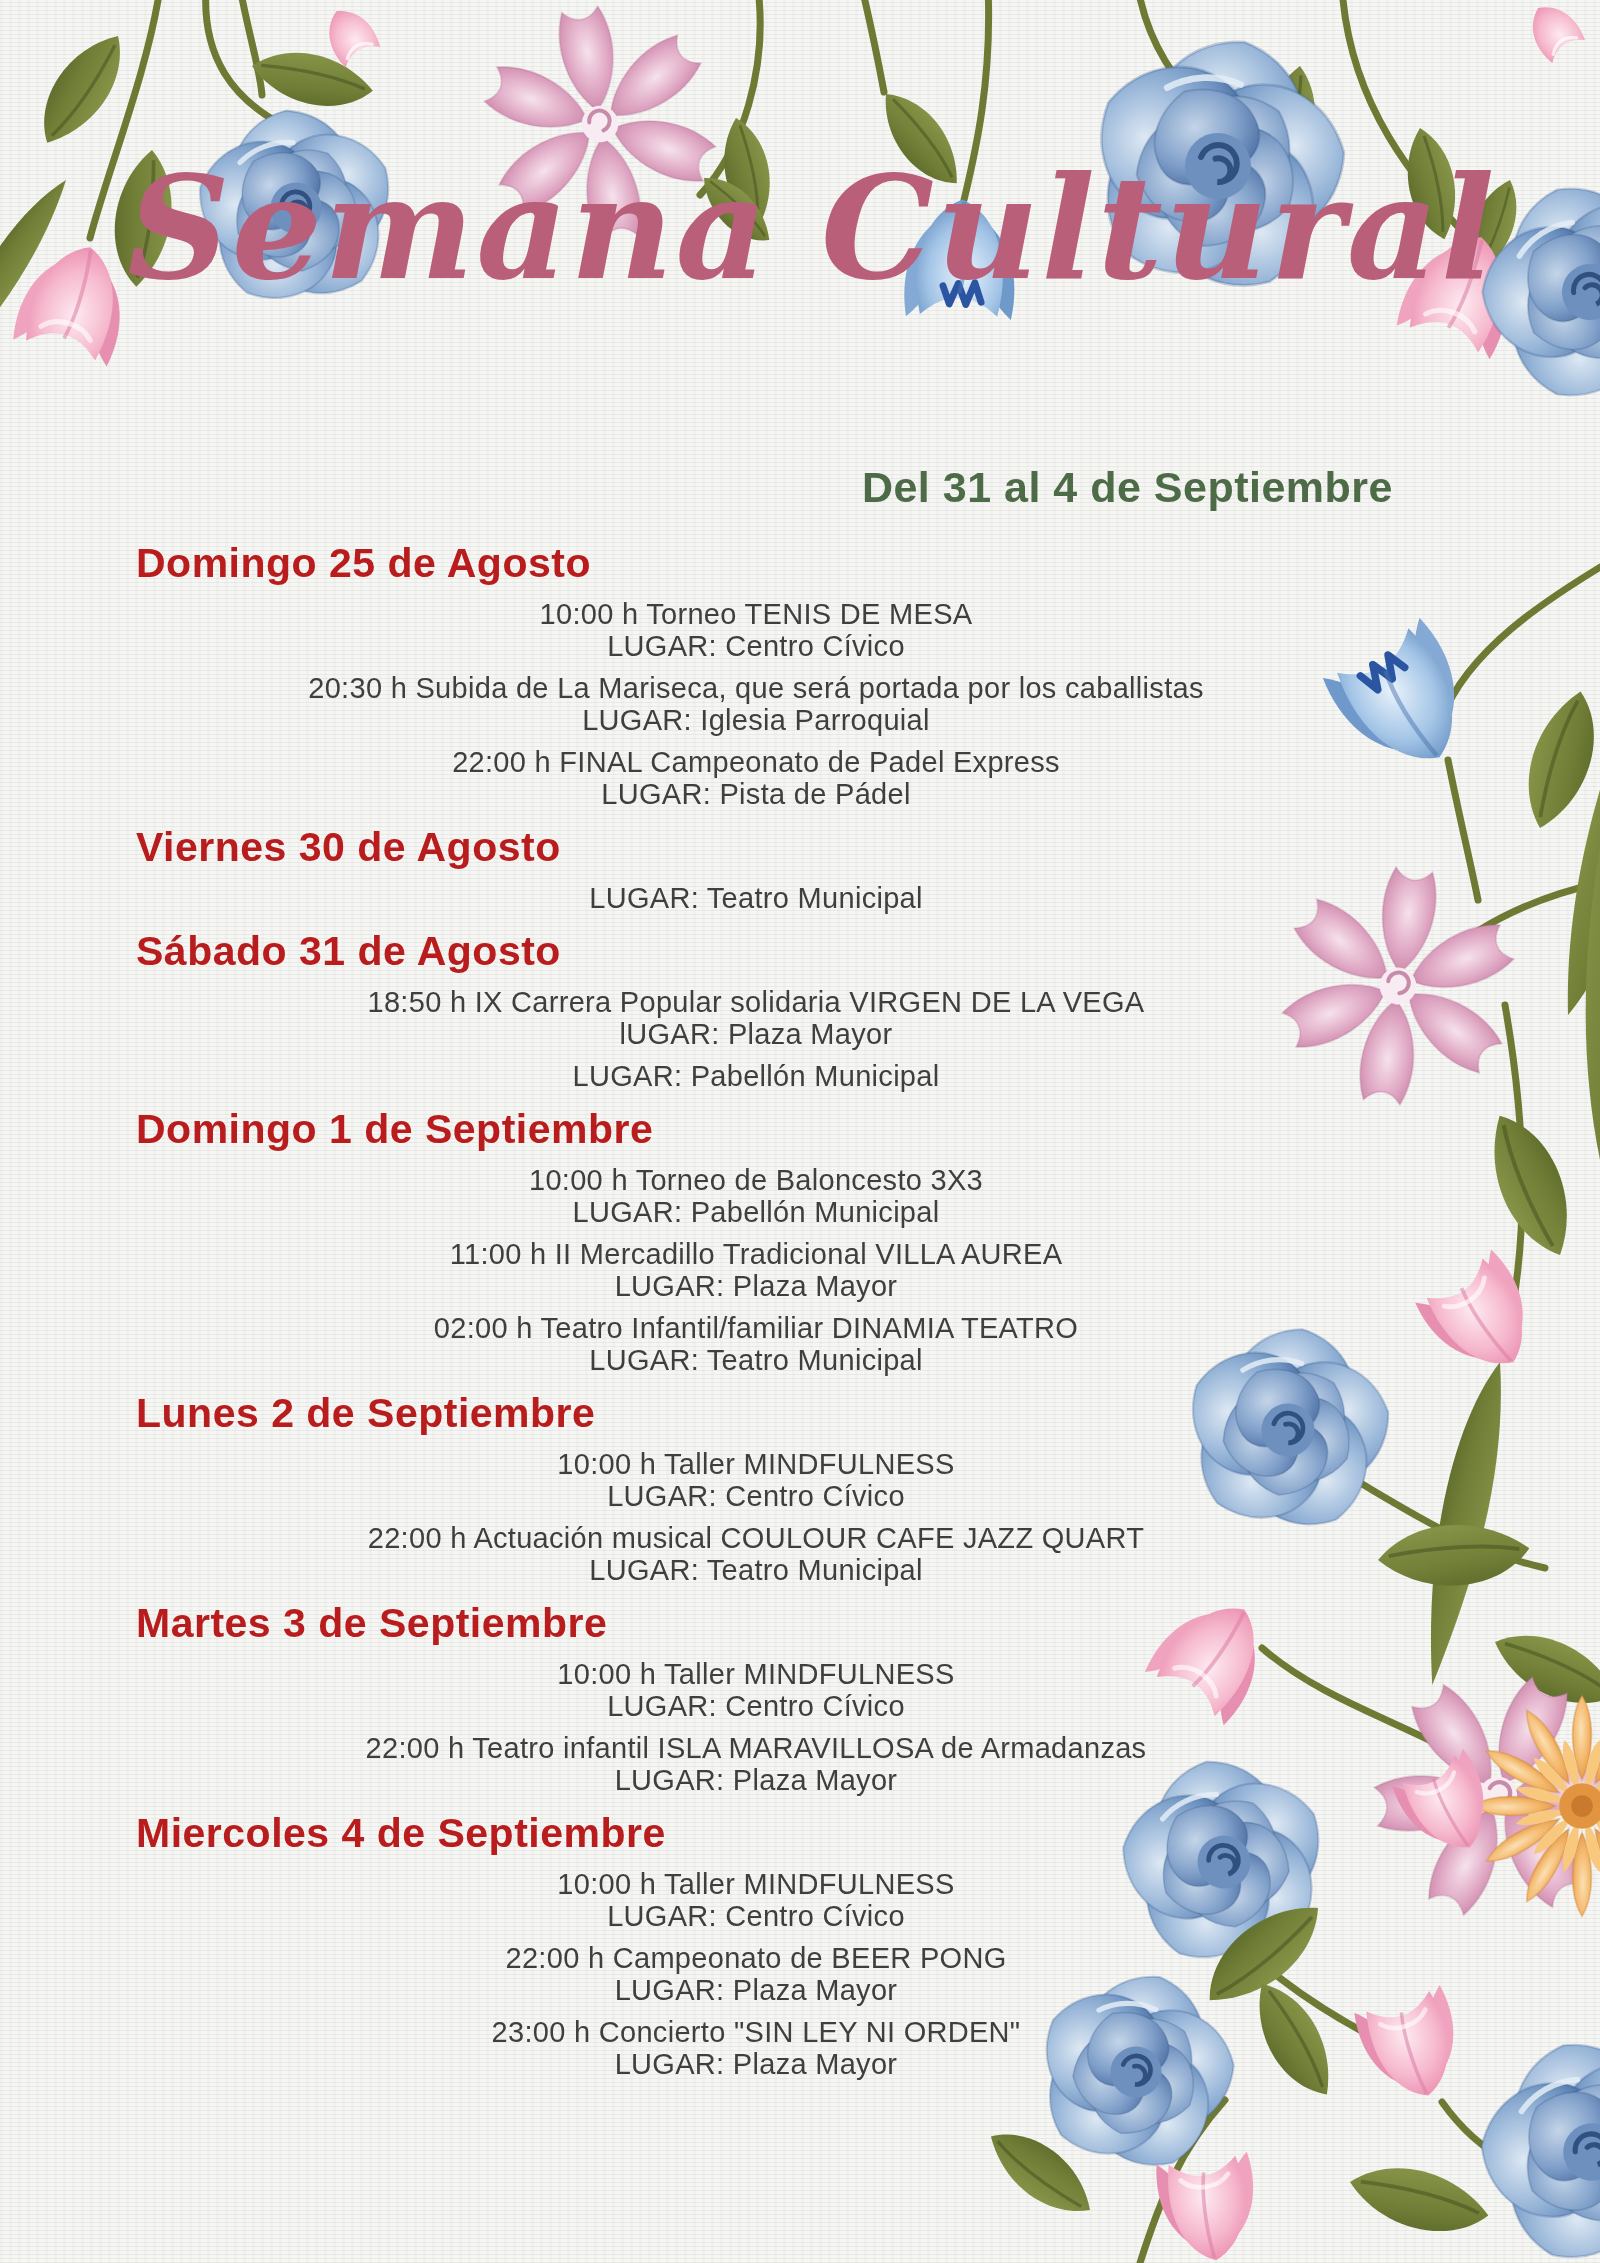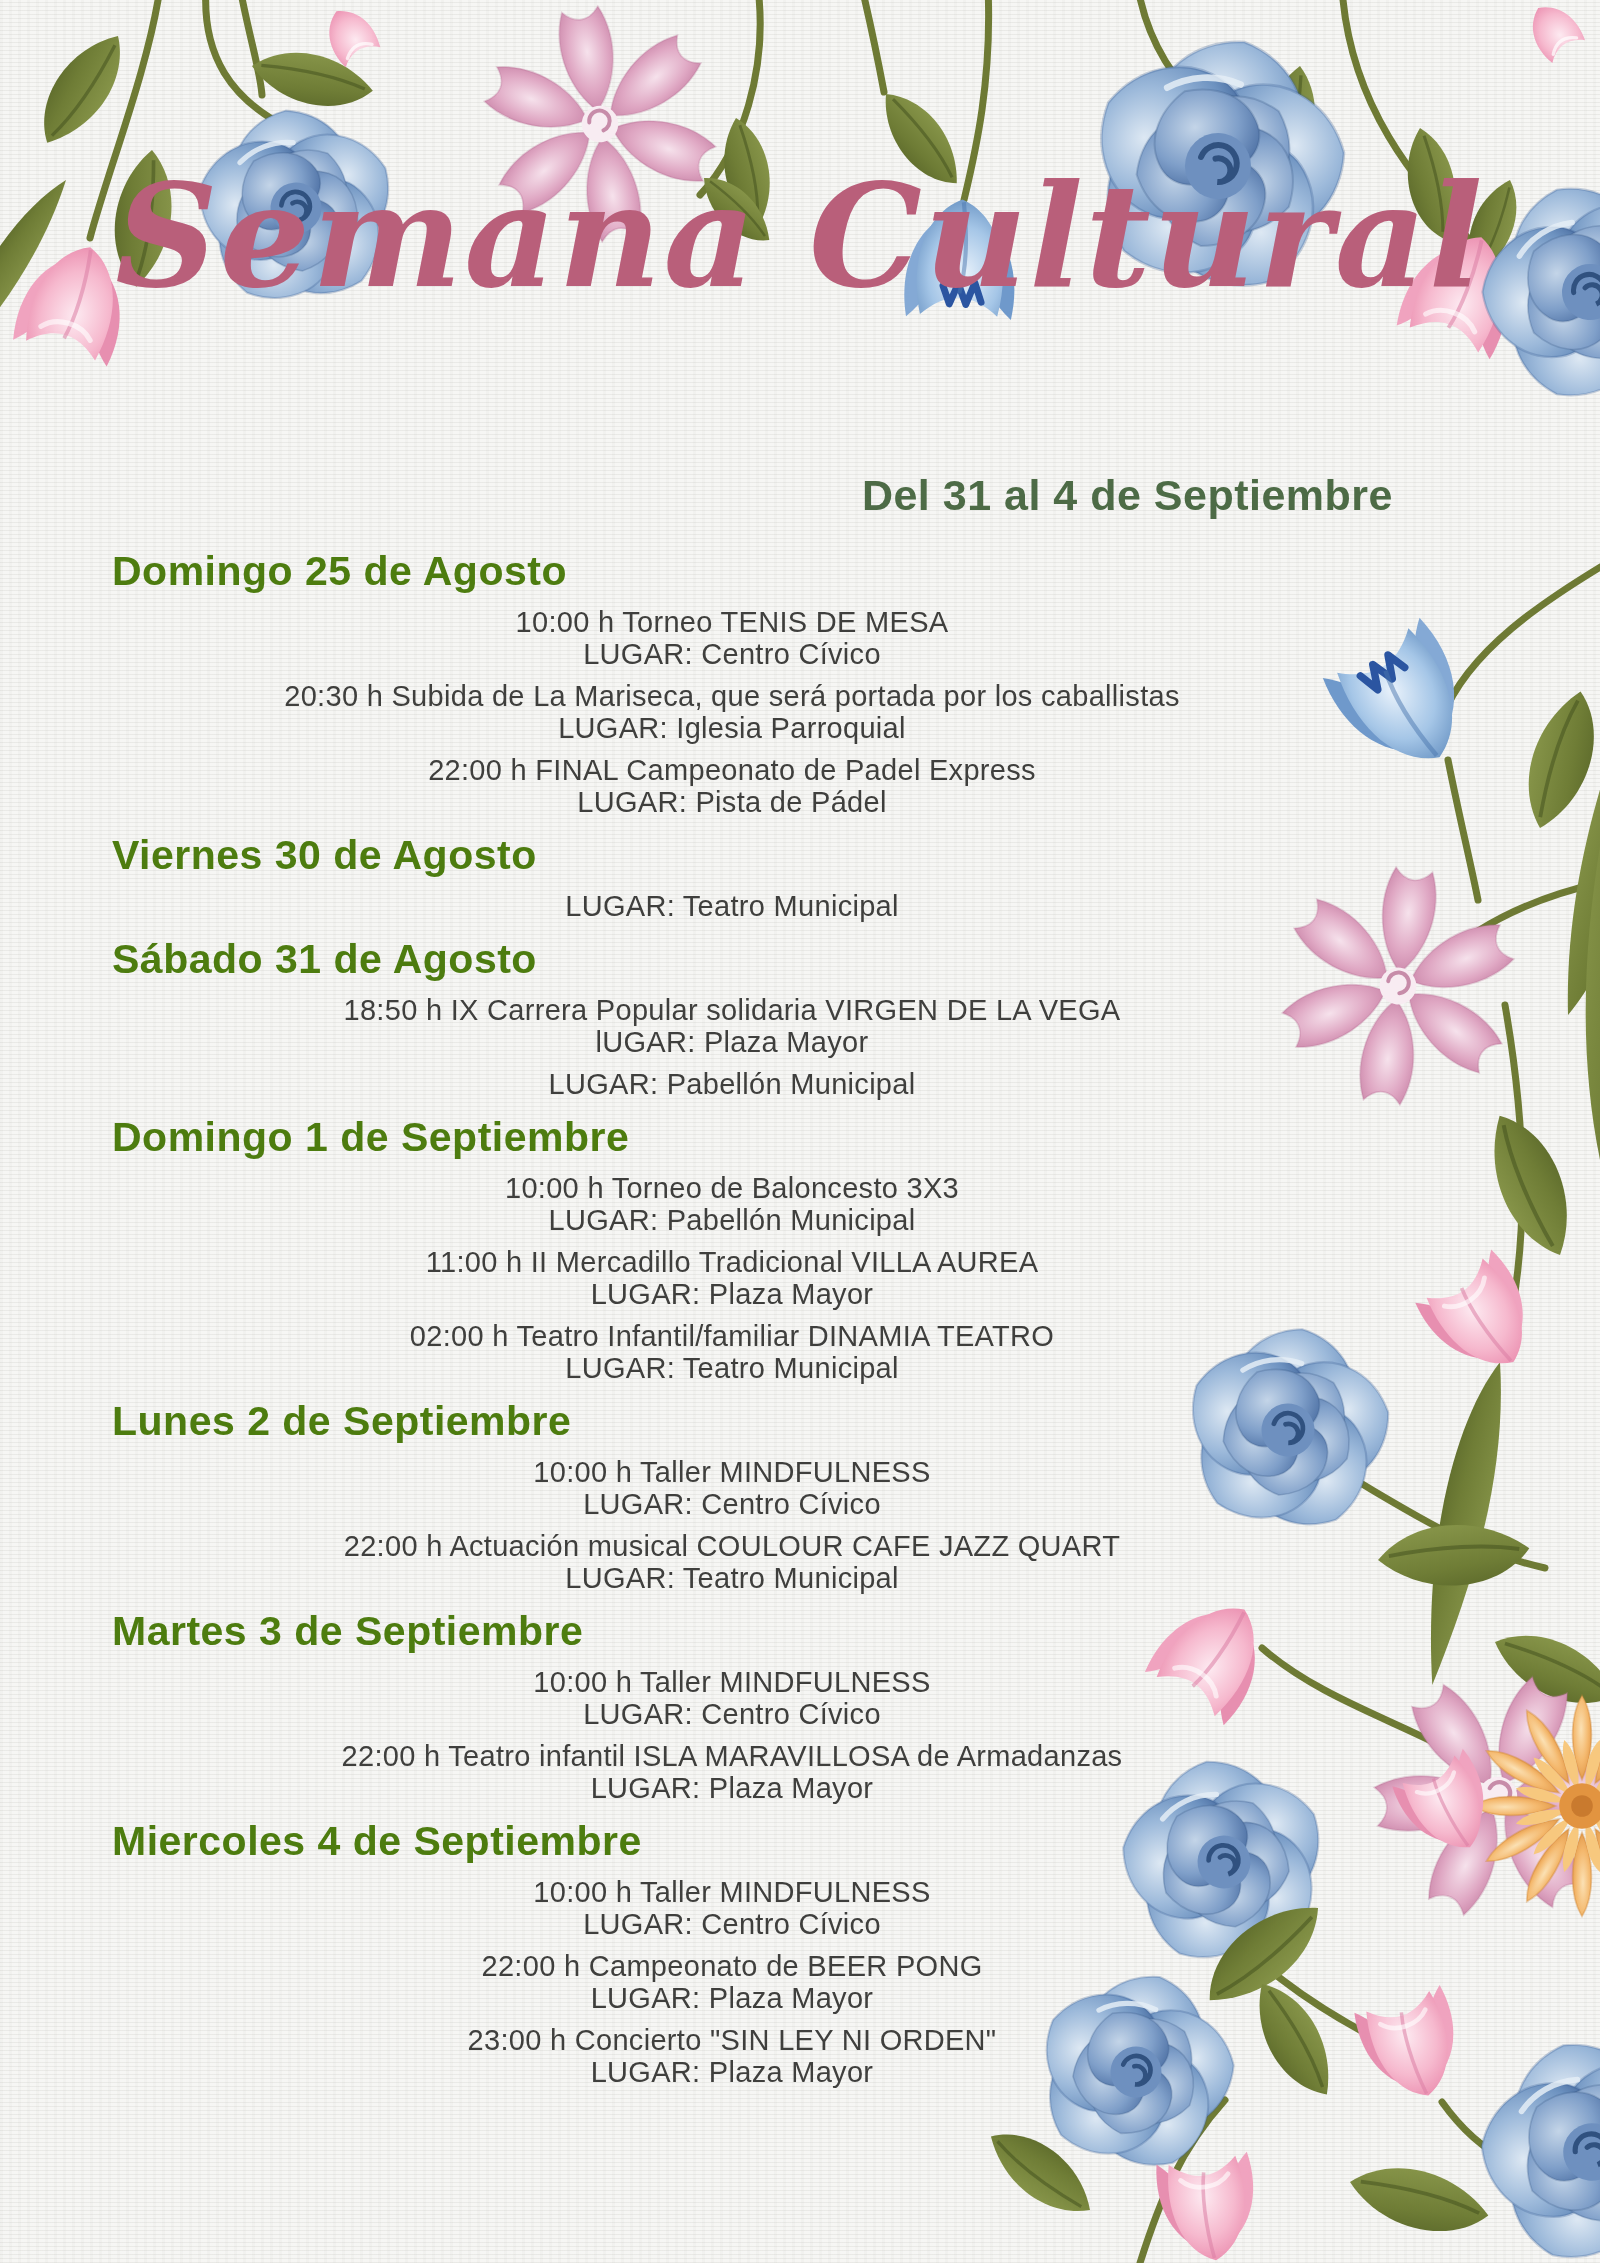--- a/index.html
+++ b/index.html
@@ -8,38 +8,38 @@
     position:relative;
     overflow:hidden;
     background-color:#f6f6f4;
     background-image:
       repeating-linear-gradient(0deg, rgba(168,168,162,0.16) 0 1px, rgba(0,0,0,0) 1px 4px),
       repeating-linear-gradient(90deg, rgba(200,200,194,0.10) 0 3px, rgba(0,0,0,0) 3px 9px);
     font-family:"Liberation Sans", sans-serif;
   }
   .flowers { position:absolute; left:0; top:0; width:1600px; height:2263px; z-index:0; }
   .stems path { stroke:#6e7a34; stroke-width:7; fill:none; stroke-linecap:round; }
-  .content { position:absolute; left:0; top:8px; width:1600px; z-index:1; }
+  .content { position:absolute; left:0; top:0; width:1600px; z-index:1;padding-left:24px; }
   .title {
     font-family:"DejaVu Serif", serif;
     font-style:italic; font-weight:600;
     font-size:142px; line-height:156px;
     color:#b95f7a; text-align:center;
     margin-top:150px; letter-spacing:2px;
     white-space:nowrap;
   }
   .subtitle {
     font-size:43px; line-height:50px; font-weight:bold;
     color:#4d6b46; text-align:right; padding-right:207px;
     margin-top:156px; letter-spacing:0.5px;
   }
   .days { margin:28px 0 0 112px; width:1240px; }
   .day-heading {
     font-size:41px; line-height:46px; font-weight:bold;
-    color:#4d7c0f; margin:14px 0 12px; letter-spacing:0.5px;
+    color:#b91c1c; margin:14px 0 12px; letter-spacing:0.5px;
   }
   .event { margin-bottom:10px;text-align:center; }
   .event-line {
     font-size:29px; line-height:32px; color:#3f3f3d;
     letter-spacing:0.3px; white-space:nowrap;
   }
 </style>
 </head>
 <body>
 

